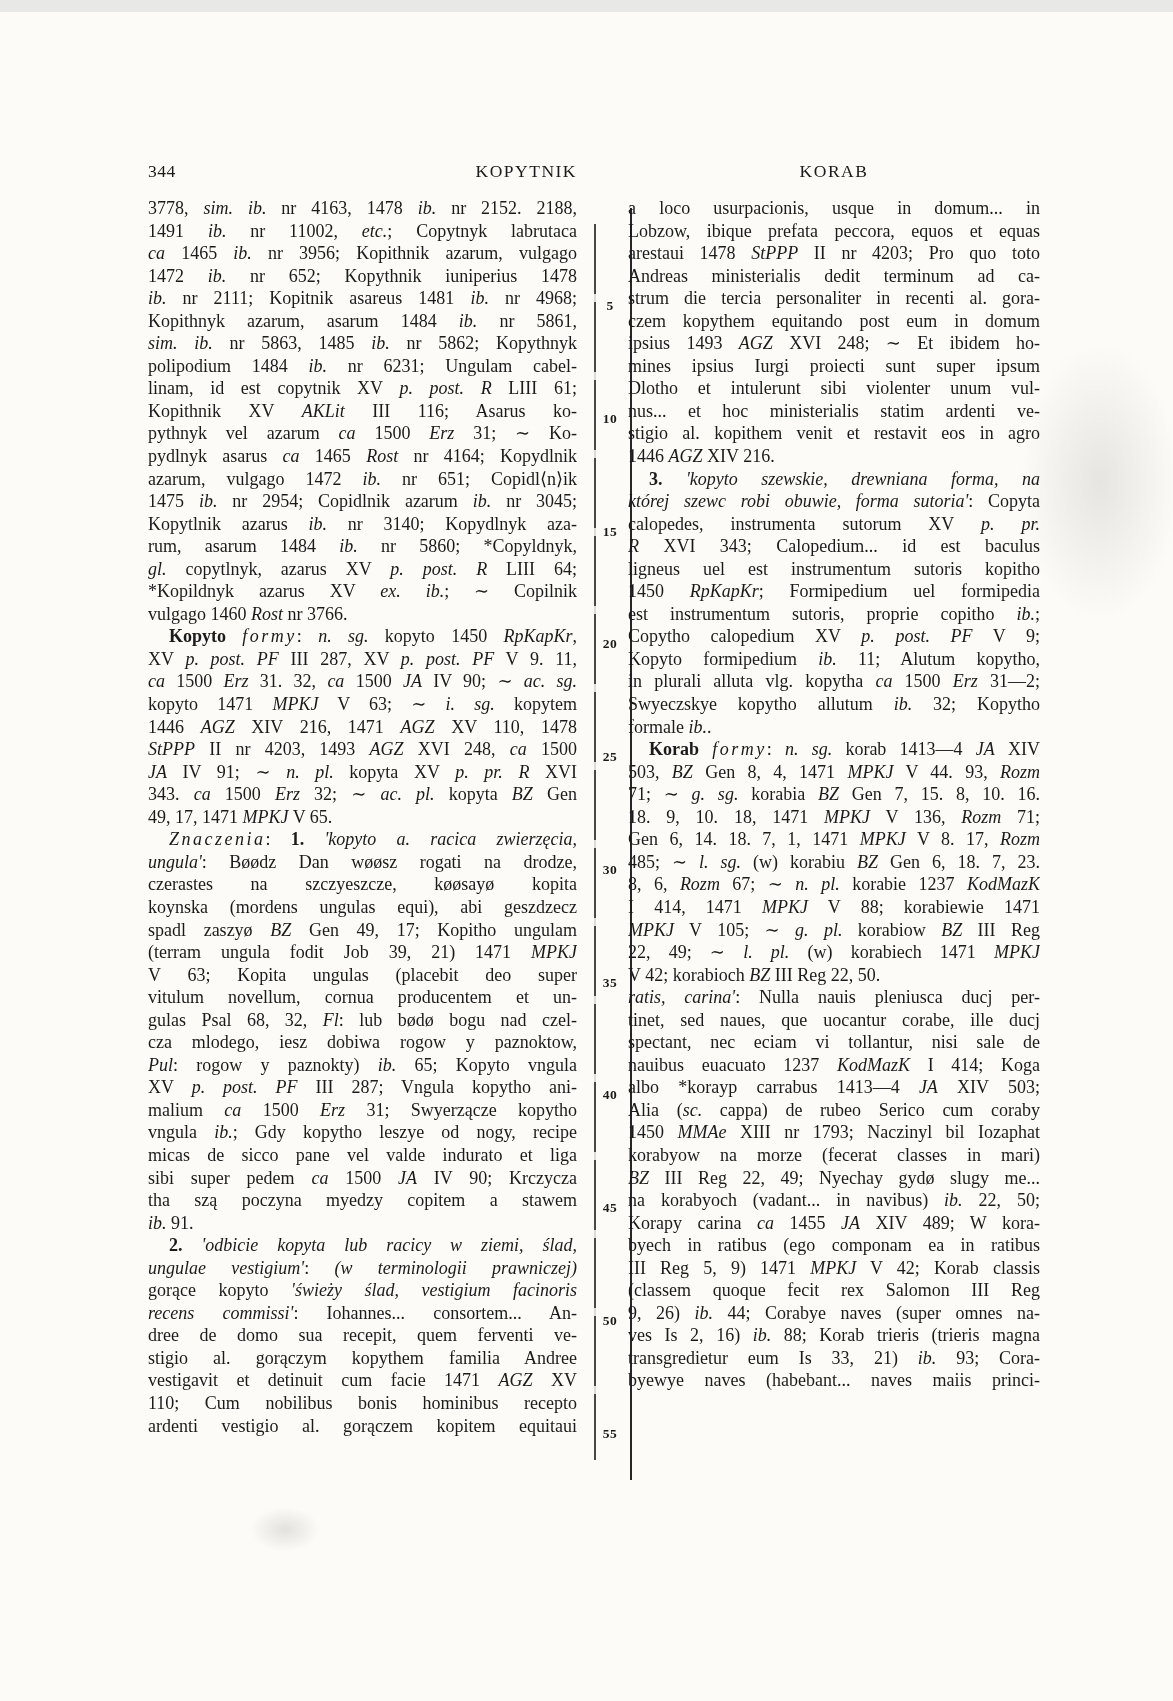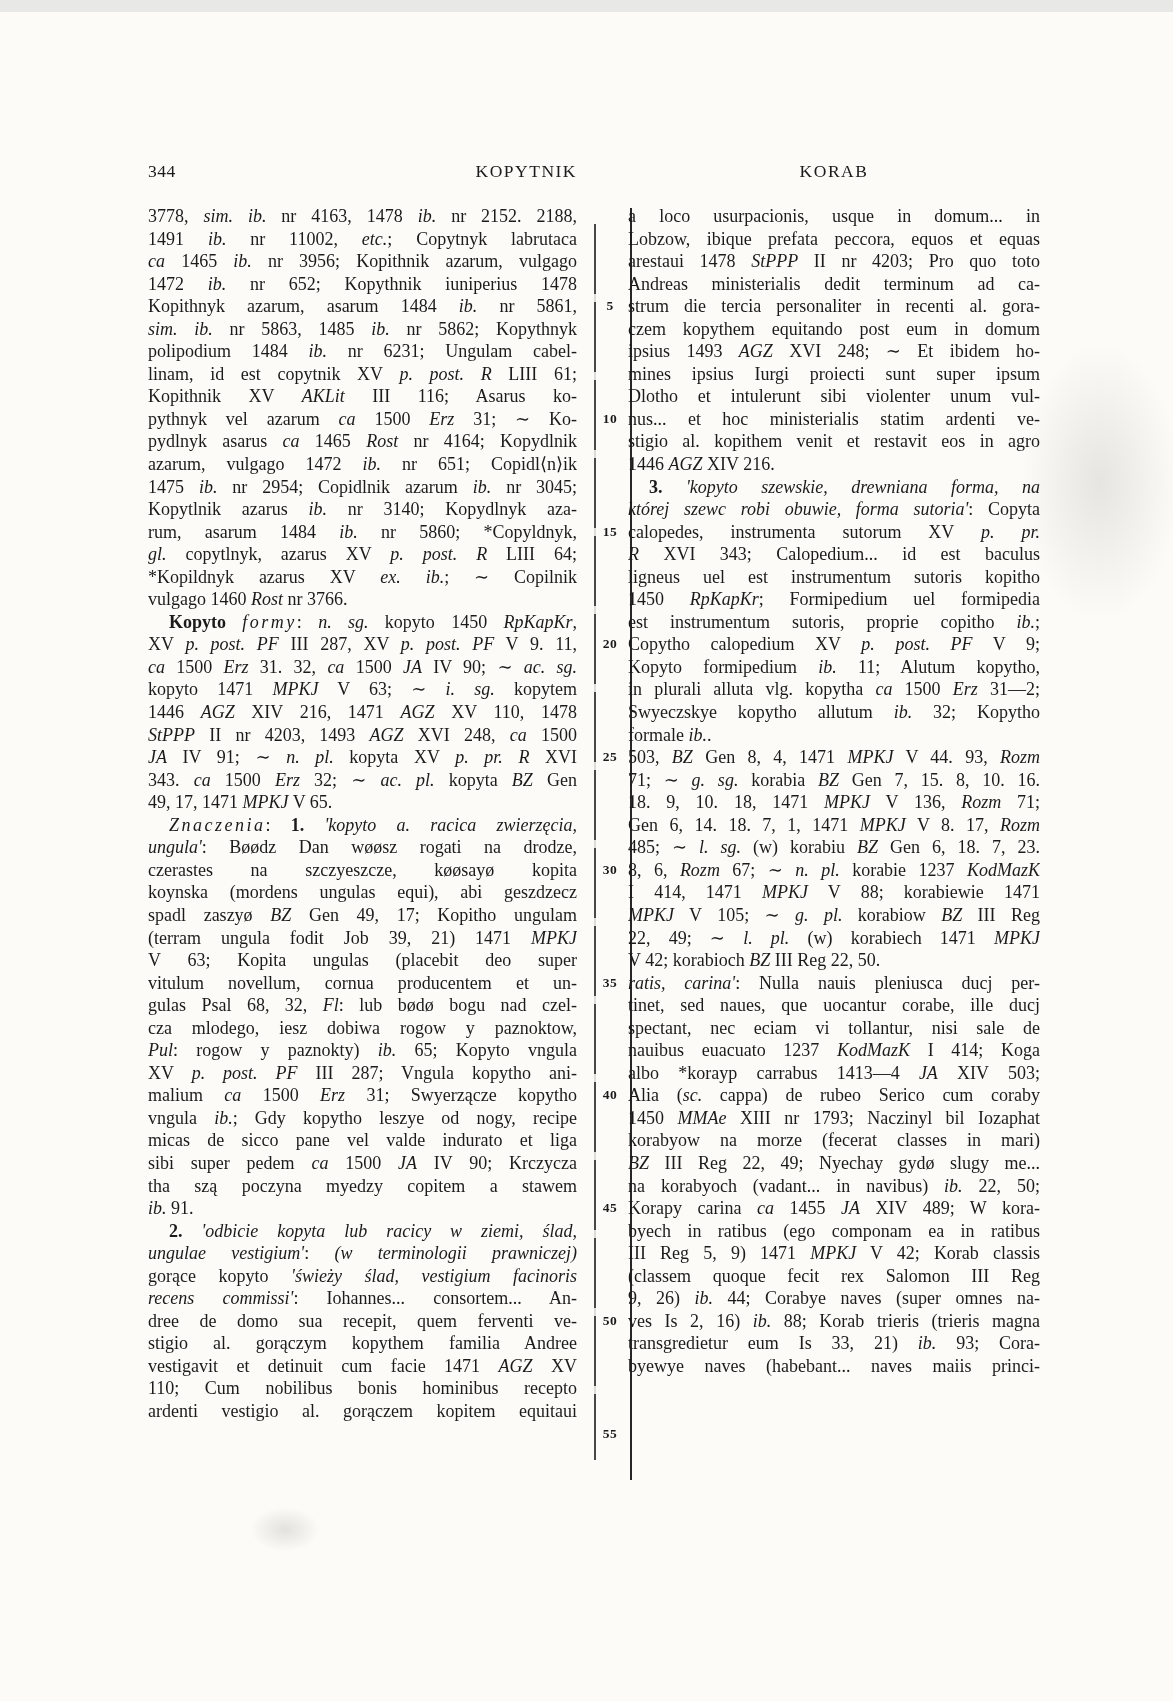--- a/index.html
+++ b/index.html
@@ -21,21 +21,21 @@
   .scan-smudge {
     position:absolute; left:250px; top:1495px; width:70px; height:45px;
     background:radial-gradient(ellipse at center, rgba(90,90,90,0.16), rgba(90,90,90,0) 70%);
     pointer-events:none;
   }
   .hdr-row { position:absolute; top:149px; left:0; width:1173px; height:24px; font-size:17.5px; }
   .page-number { position:absolute; left:148px; top:0; letter-spacing:0.5px; }
   .hdr-left  { position:absolute; left:148px; width:429px; top:0; text-align:right; letter-spacing:1.5px; }
   .hdr-right { position:absolute; left:628px; width:412px; top:0; text-align:center; letter-spacing:1.5px; }
 
-  .col { position:absolute; top:193px; }
+  .col { position:absolute; top:185px; }
   .col-left  { left:148px; width:429px; }
   .col-right { left:628px; width:412px; }
   .line {
     height:22.55px; line-height:22.55px; font-size:18px;
     text-align:justify; text-align-last:justify;
     overflow:hidden; white-space:nowrap;
   }
   .line { white-space:normal; }
   .line.end { text-align-last:left; }
   .line.indent { text-indent:21px; }
@@ -74,20 +74,21 @@
     <span class="page-number">344</span>
     <span class="hdr-left">KOPYTNIK</span>
     <span class="hdr-right">KORAB</span>
   </div>
 
   <div class="col col-left">
       <div class="line">3778, <span class="i">sim. ib.</span> nr 4163, 1478 <span class="i">ib.</span> nr 2152. 2188,</div>
       <div class="line">1491 <span class="i">ib.</span> nr 11002, <span class="i">etc.</span>; Copytnyk labrutaca</div>
       <div class="line"><span class="i">ca</span> 1465 <span class="i">ib.</span> nr 3956; Kopithnik azarum, vulgago</div>
       <div class="line">1472 <span class="i">ib.</span> nr 652; Kopythnik iuniperius 1478</div>
+      <div class="line"><span class="i">ib.</span> nr 2111; Kopitnik asareus 1481 <span class="i">ib.</span> nr 4968;</div>
       <div class="line">Kopithnyk azarum, asarum 1484 <span class="i">ib.</span> nr 5861,</div>
       <div class="line"><span class="i">sim. ib.</span> nr 5863, 1485 <span class="i">ib.</span> nr 5862; Kopythnyk</div>
       <div class="line">polipodium 1484 <span class="i">ib.</span> nr 6231; Ungulam cabel-</div>
       <div class="line">linam, id est copytnik XV <span class="i">p. post. R</span> LIII 61;</div>
       <div class="line">Kopithnik XV <span class="i">AKLit</span> III 116; Asarus ko-</div>
       <div class="line">pythnyk vel azarum <span class="i">ca</span> 1500 <span class="i">Erz</span> 31; ∼ Ko-</div>
       <div class="line">pydlnyk asarus <span class="i">ca</span> 1465 <span class="i">Rost</span> nr 4164; Kopydlnik</div>
       <div class="line">azarum, vulgago 1472 <span class="i">ib.</span> nr 651; Copidl⟨n⟩ik</div>
       <div class="line">1475 <span class="i">ib.</span> nr 2954; Copidlnik azarum <span class="i">ib.</span> nr 3045;</div>
       <div class="line">Kopytlnik azarus <span class="i">ib.</span> nr 3140; Kopydlnyk aza-</div>
@@ -189,20 +190,21 @@
       <div class="line">calopedes, instrumenta sutorum XV <span class="i">p. pr.</span></div>
       <div class="line"><span class="i">R</span> XVI 343; Calopedium... id est baculus</div>
       <div class="line">ligneus uel est instrumentum sutoris kopitho</div>
       <div class="line">1450 <span class="i">RpKapKr</span>; Formipedium uel formipedia</div>
       <div class="line">est instrumentum sutoris, proprie copitho <span class="i">ib.</span>;</div>
       <div class="line">Copytho calopedium XV <span class="i">p. post. PF</span> V 9;</div>
       <div class="line">Kopyto formipedium <span class="i">ib.</span> 11; Alutum kopytho,</div>
       <div class="line">in plurali alluta vlg. kopytha <span class="i">ca</span> 1500 <span class="i">Erz</span> 31—2;</div>
       <div class="line">Swyeczskye kopytho allutum <span class="i">ib.</span> 32; Kopytho</div>
       <div class="line end">formale <span class="i">ib.</span>.</div>
+      <div class="line indent"><span class="b">Korab</span> <span class="si">formy</span>: <span class="i">n. sg.</span> korab 1413—4 <span class="i">JA</span> XIV</div>
       <div class="line">503, <span class="i">BZ</span> Gen 8, 4, 1471 <span class="i">MPKJ</span> V 44. 93, <span class="i">Rozm</span></div>
       <div class="line">71; ∼ <span class="i">g. sg.</span> korabia <span class="i">BZ</span> Gen 7, 15. 8, 10. 16.</div>
       <div class="line">18. 9, 10. 18, 1471 <span class="i">MPKJ</span> V 136, <span class="i">Rozm</span> 71;</div>
       <div class="line">Gen 6, 14. 18. 7, 1, 1471 <span class="i">MPKJ</span> V 8. 17, <span class="i">Rozm</span></div>
       <div class="line">485; ∼ <span class="i">l. sg.</span> (w) korabiu <span class="i">BZ</span> Gen 6, 18. 7, 23.</div>
       <div class="line">8, 6, <span class="i">Rozm</span> 67; ∼ <span class="i">n. pl.</span> korabie 1237 <span class="i">KodMazK</span></div>
       <div class="line">I 414, 1471 <span class="i">MPKJ</span> V 88; korabiewie 1471</div>
       <div class="line"><span class="i">MPKJ</span> V 105; ∼ <span class="i">g. pl.</span> korabiow <span class="i">BZ</span> III Reg</div>
       <div class="line">22, 49; ∼ <span class="i">l. pl.</span> (w) korabiech 1471 <span class="i">MPKJ</span></div>
       <div class="line end">V 42; korabioch <span class="i">BZ</span> III Reg 22, 50.</div>

